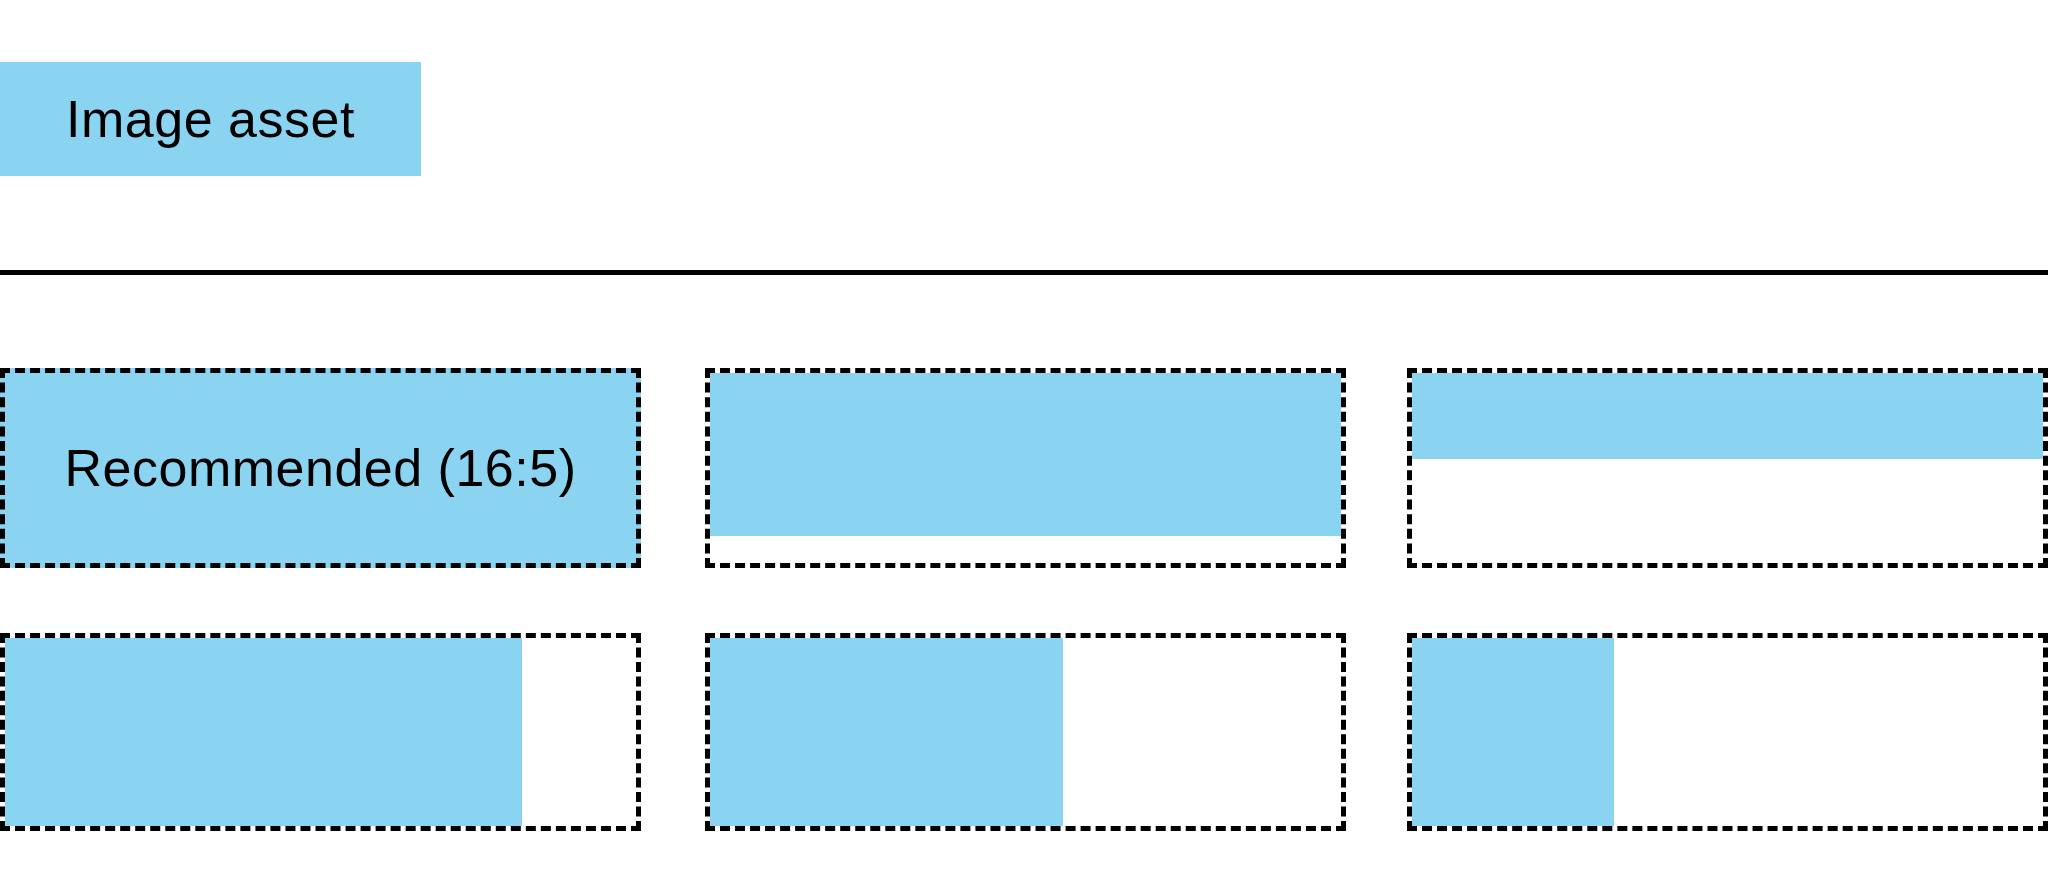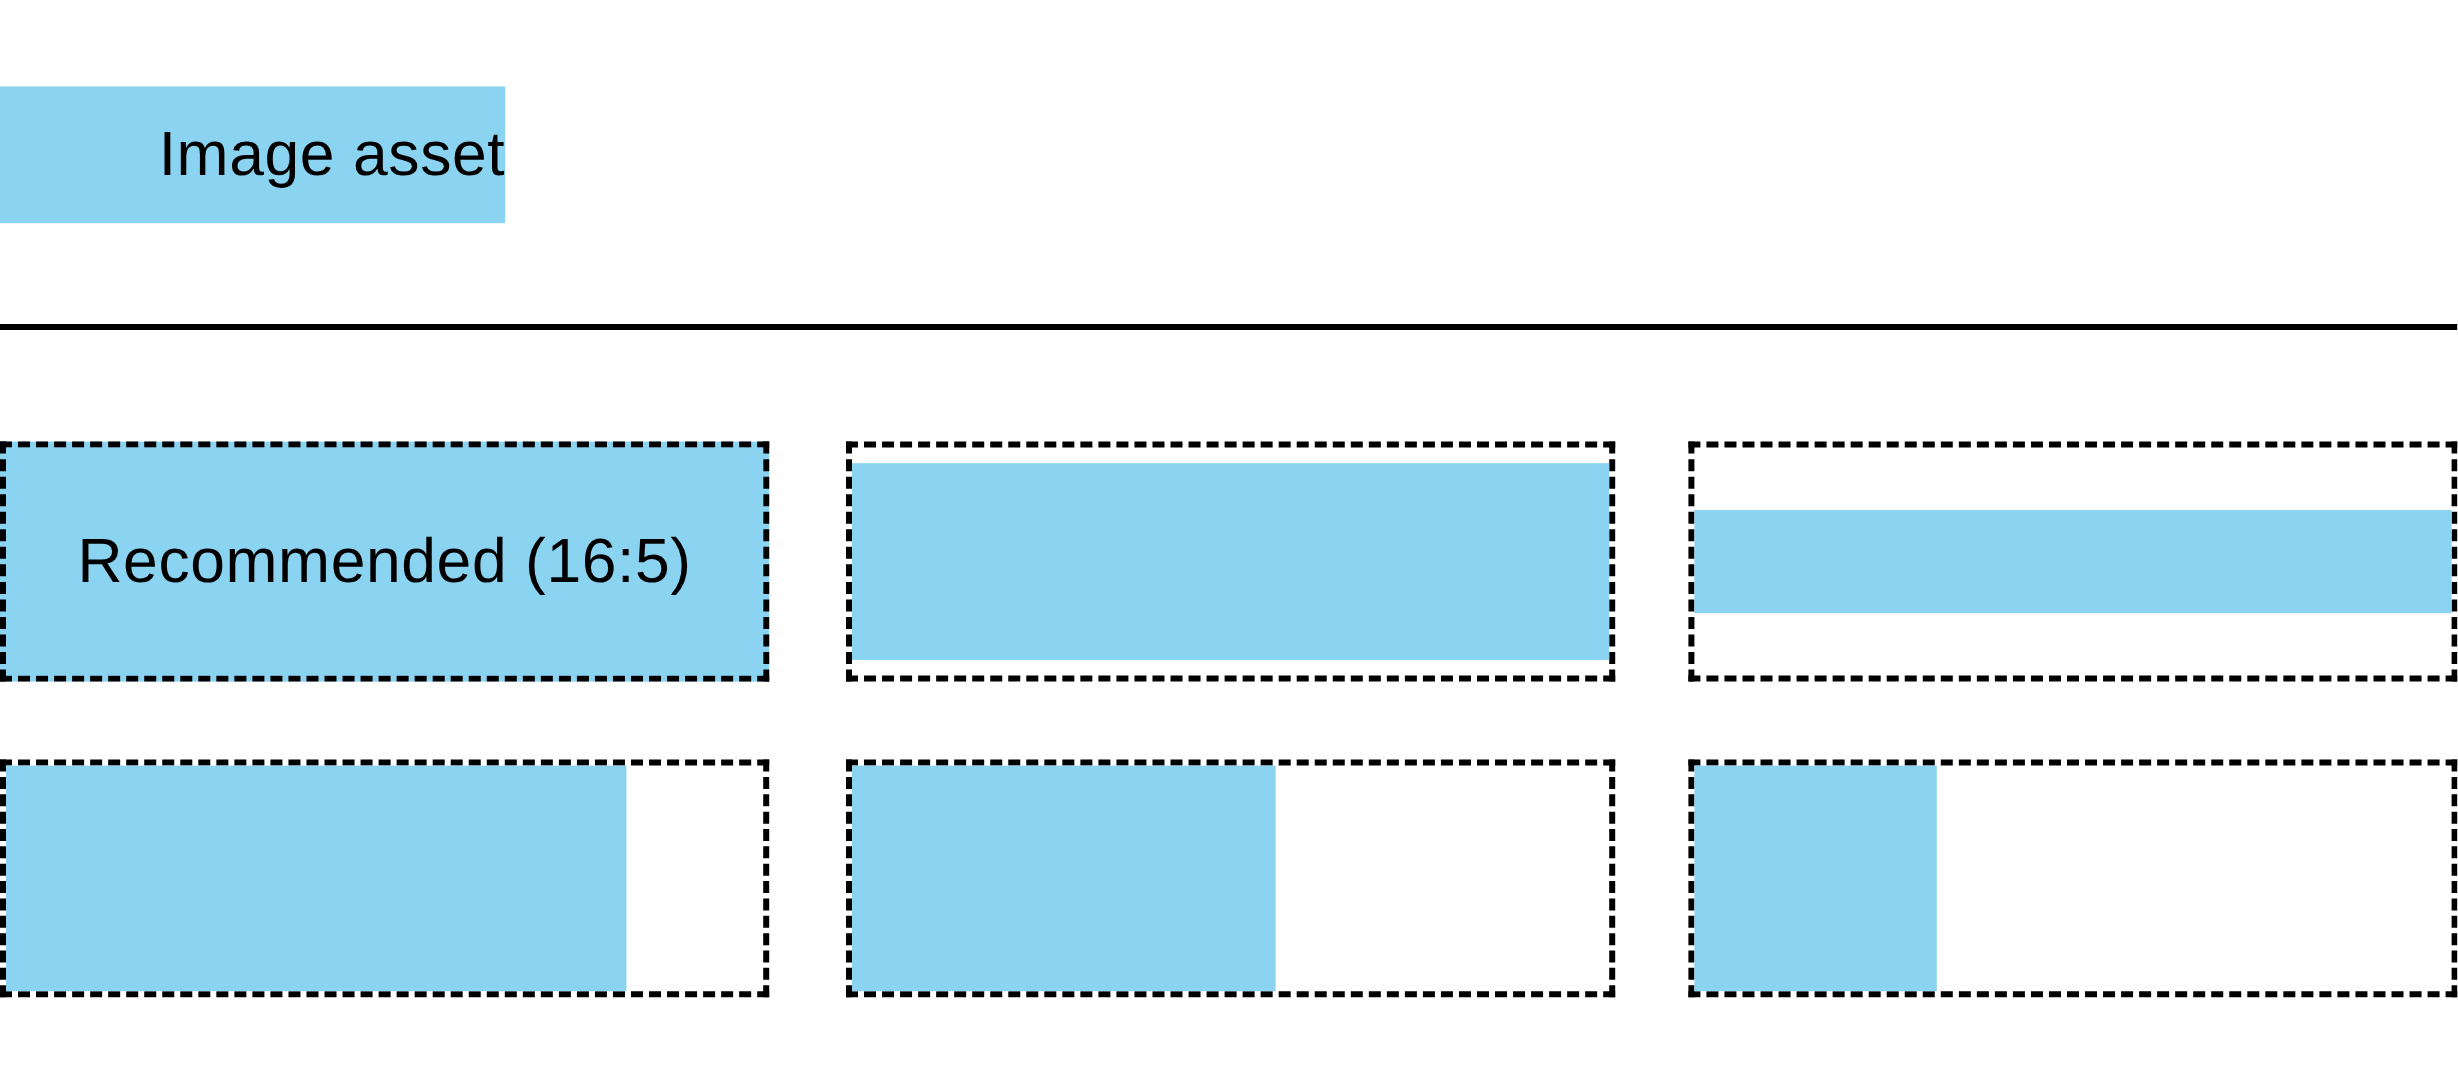--- a/index.html
+++ b/index.html
@@ -20,22 +20,21 @@
   
   .legend-swatch {
     position: absolute;
     left: 0;
     top: 62px;
     width: 421px;
     height: 114px;
     background: var(--asset-blue, #8ad3f1);
     display: flex;
     align-items: center;
-    justify-content: flex-end;
-    margin-top: 10px;
+    justify-content: center;
   }
   .legend-dashed {
     position: absolute;
     left: 456px;
     top: 62px;
     width: 910px;
     height: 114px;
     box-sizing: border-box;
     border: 5px dashed var(--ink, #000000);
     display: flex;
@@ -61,21 +60,21 @@
   }
 
   
   .cell {
     position: absolute;
     box-sizing: border-box;
     border: 5px dashed var(--ink, #000000);
     display: flex;
     justify-content: flex-start;
   }
-  .cell.r0 { top: 368px; height: 200px; align-items: center; }
+  .cell.r0 { top: 368px; height: 200px; align-items: flex-start; }
   .cell.r1 { top: 633px; height: 198px; align-items: stretch; }
   .cell.c0 { left: 0px;    width: 641px; }
   .cell.c1 { left: 705px;  width: 641px; }
   .cell.c2 { left: 1407px; width: 641px; }
 
   .asset-fill {
     background: var(--asset-blue, #8ad3f1);
   }
   
   .cell.full-bleed {

